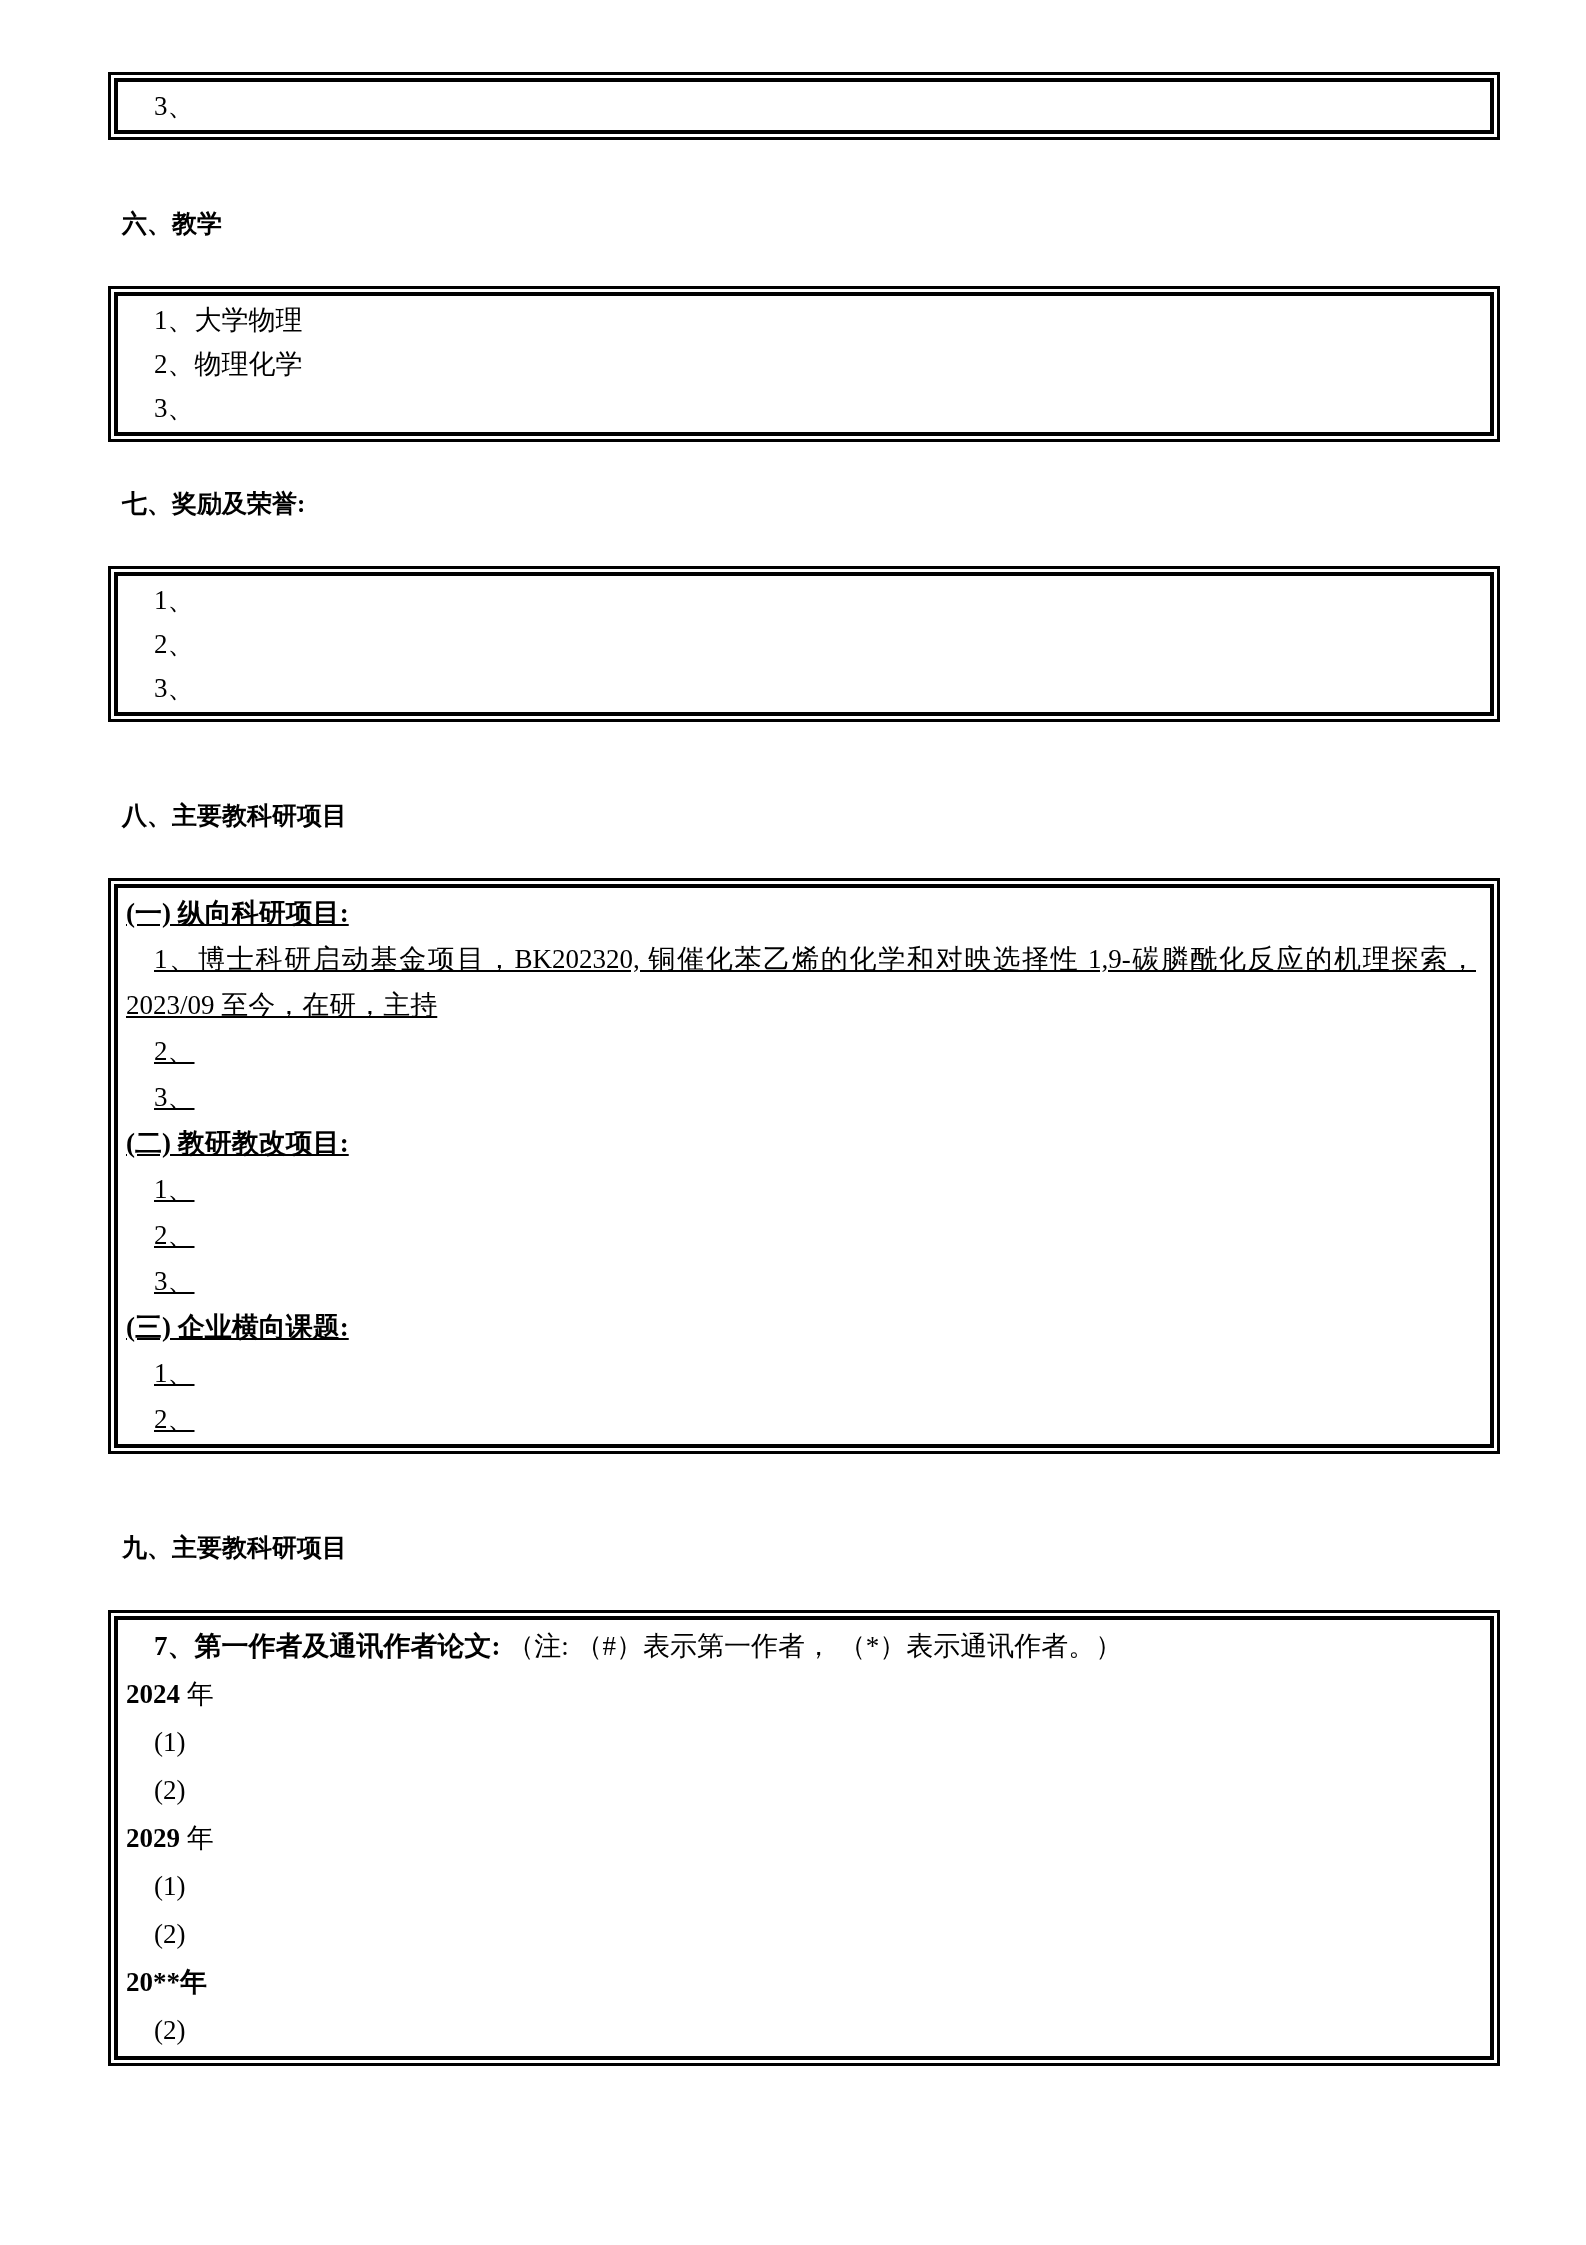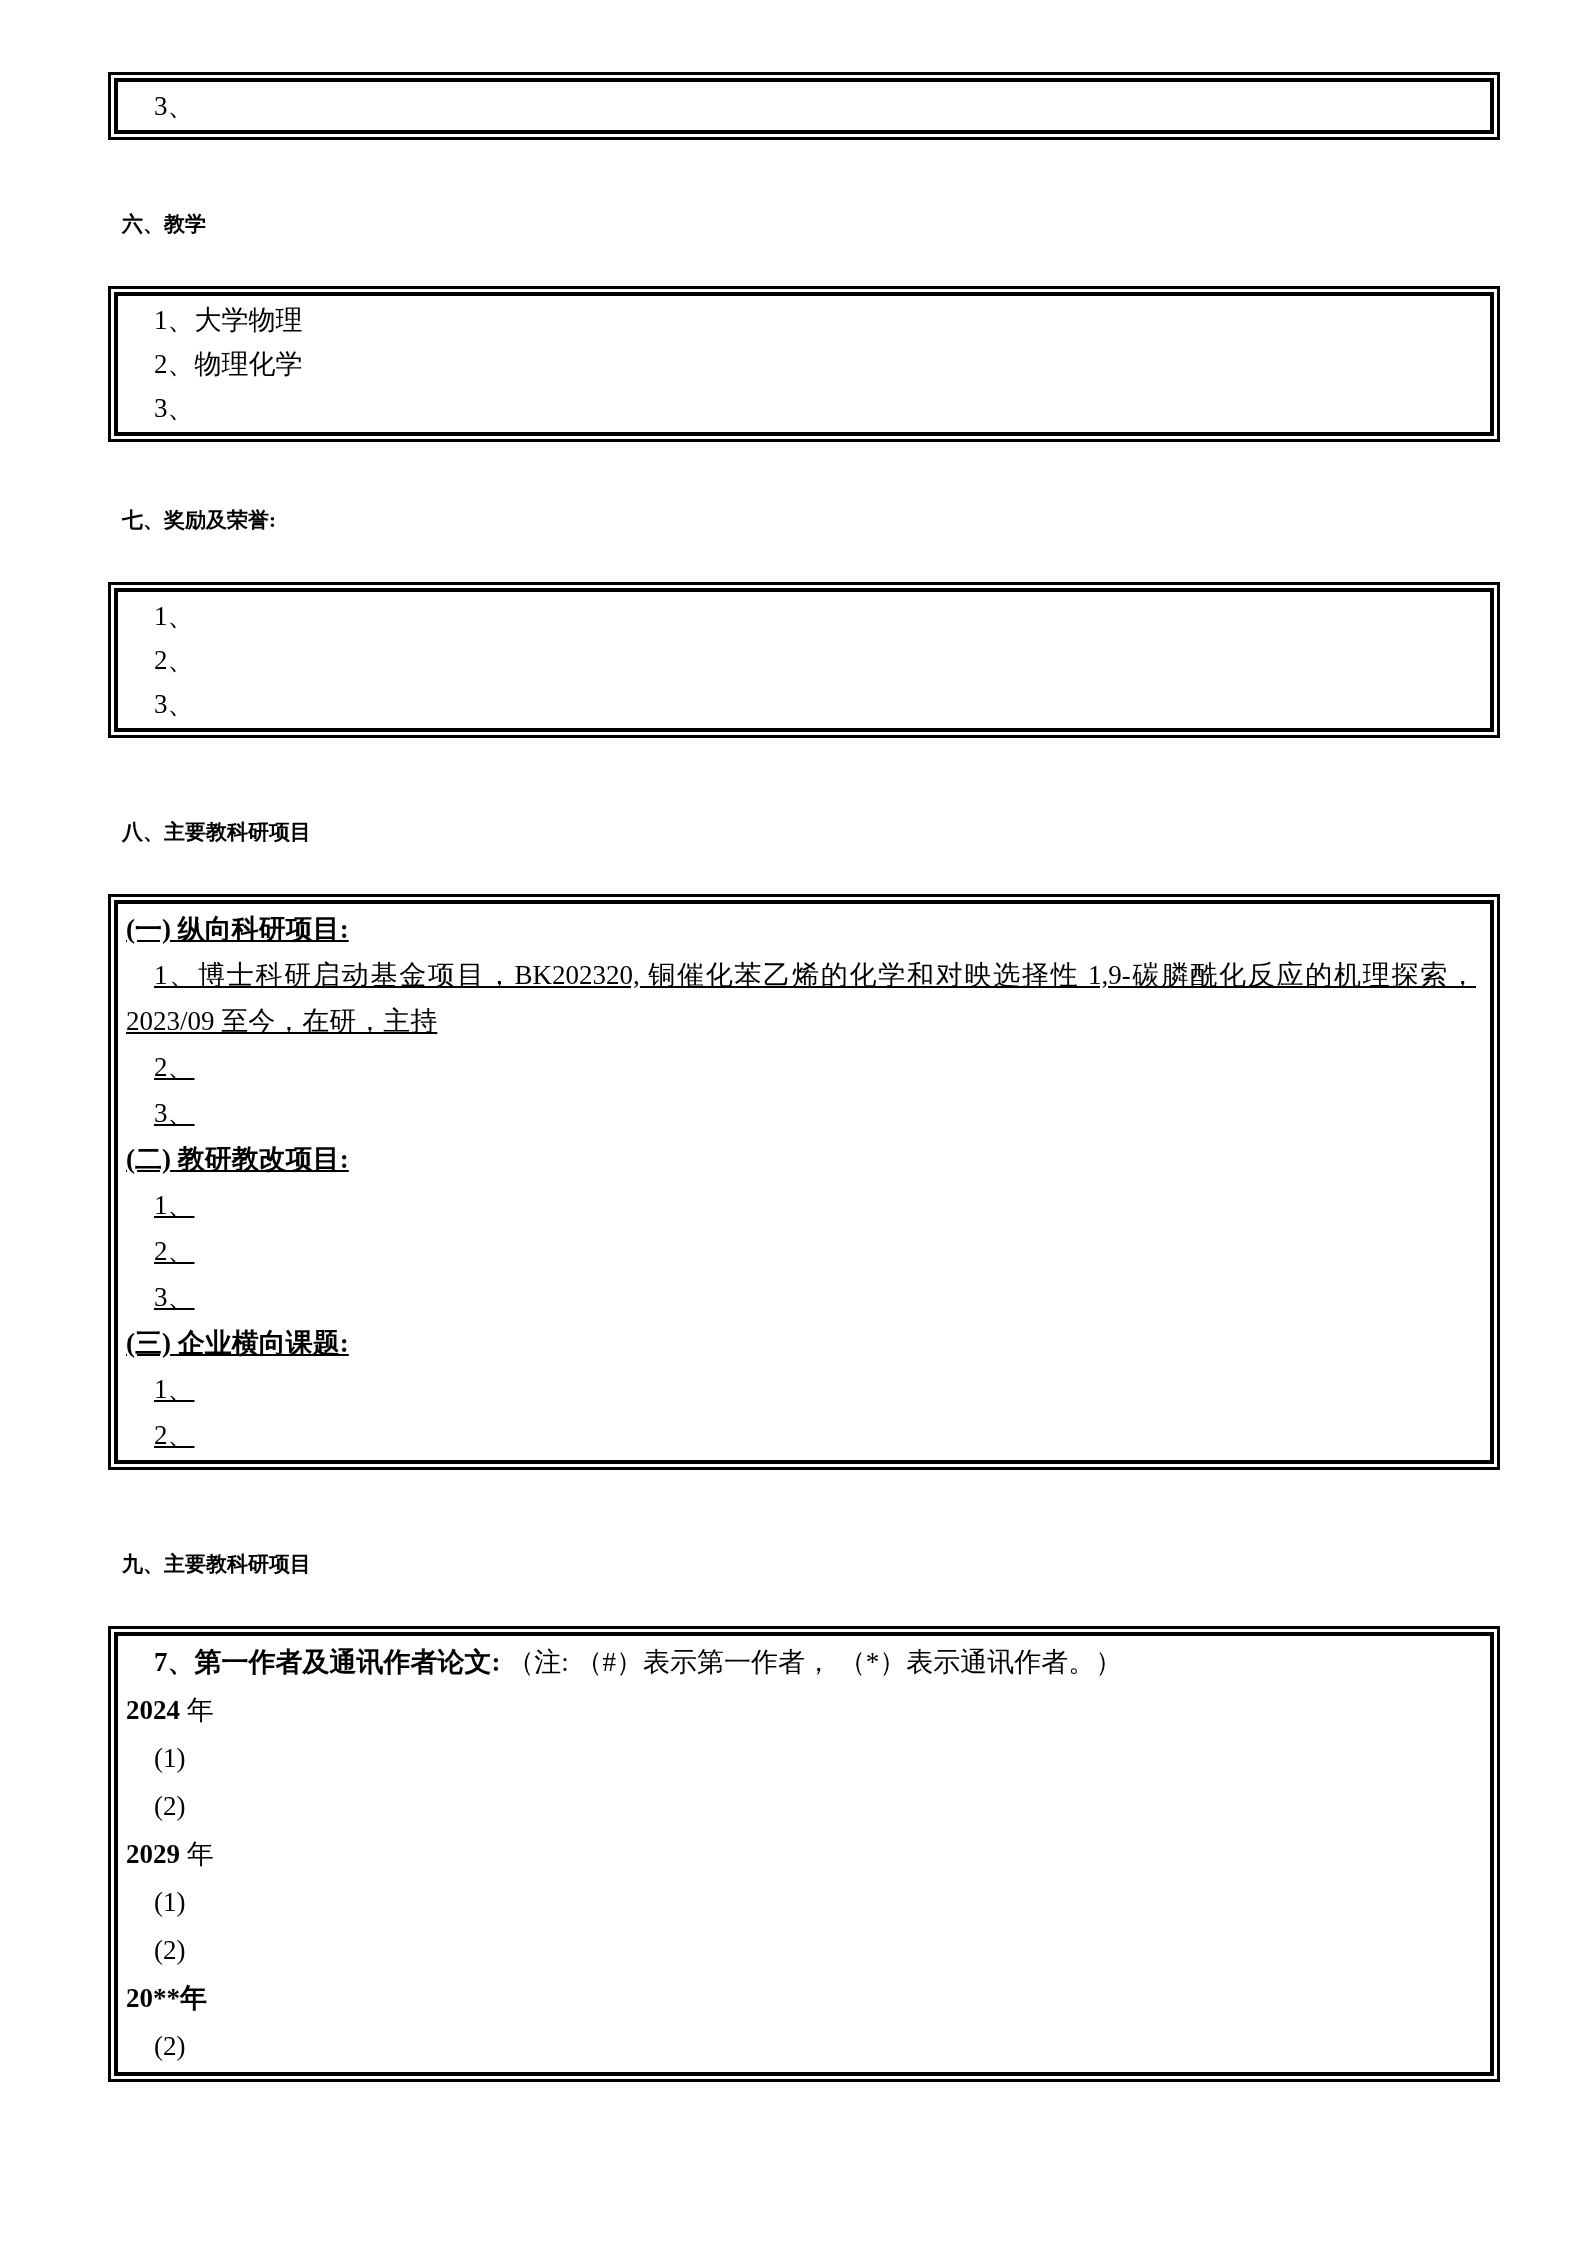--- a/index.html
+++ b/index.html
@@ -30,26 +30,26 @@
   .dbox-inner {
     border: 4px solid #000;
     padding: 2px 14px 2px 8px;
     background: #fff;
   }
   .box1 { margin-top: 72px; }
   .box1 .line { line-height: 44px; }
 
   .heading {
     margin: 0 0 0 122px;
-    font-size: 21px;
+    font-size: 25px;
     font-weight: 700;
     line-height: 36px;
   }
   .h-six   { margin-top: 66px; margin-bottom: 30px; }
-  .h-seven { margin-top: 60px; margin-bottom: 14px; }
+  .h-seven { margin-top: 44px; margin-bottom: 14px; }
   .h-eight { margin-top: 76px; margin-bottom: 24px; }
   .h-nine  { margin-top: 76px; margin-bottom: 22px; }
 
   .box-list .line { line-height: 44px; text-indent: 28px; }
 
   .box-projects .line { line-height: 46px; text-decoration: underline; }
   .box-projects .group-label { font-weight: 700; text-indent: 0; }
   .box-projects .item { text-indent: 28px; }
   .box-projects .item-long {
     text-indent: 28px;

